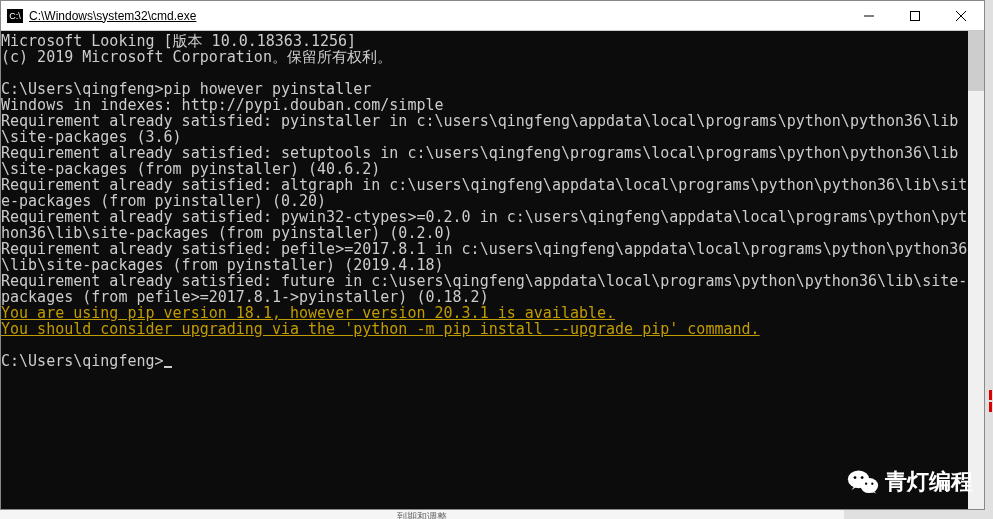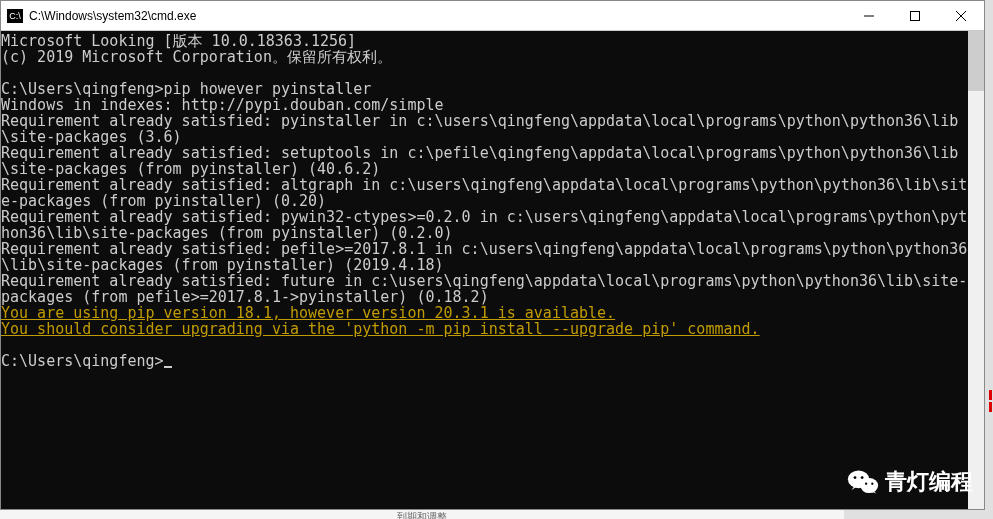--- a/index.html
+++ b/index.html
@@ -41,20 +41,21 @@
       align-items: center;
       justify-content: center;
       margin-right: 6px;
       font-family: sans-serif;
     }
     .titlebar-text {
       flex: 1;
       font-family: "Segoe UI", sans-serif;
       font-size: 12px;
       color: #000;
+      text-decoration: underline;
     }
     .titlebar-buttons {
       display: flex;
     }
     .titlebar-btn {
       width: 46px;
       height: 30px;
       display: flex;
       align-items: center;
       justify-content: center;
@@ -177,21 +178,21 @@
       </div>
     </div>
   </div>
   <div class="terminal-wrap">
     <div class="terminal"><span>Microsoft Looking [版本 10.0.18363.1256]</span>
 <span>(c) 2019 Microsoft Corporation。保留所有权利。</span>
 
 <span>C:\Users\qingfeng&gt;</span><span>pip however pyinstaller</span>
 <span>Windows in indexes: http://pypi.douban.com/simple</span>
 <span>Requirement already satisfied: pyinstaller in c:\users\qingfeng\appdata\local\programs\python\python36\lib\site-packages (3.6)</span>
-<span>Requirement already satisfied: setuptools in c:\pefile\qingfeng\appdata\local\programs\python\python36\lib\site-packages (from pyinstaller) (40.6.2)</span>
+<span>Requirement already satisfied: setuptools in c:\users\qingfeng\programs\local\programs\python\python36\lib\site-packages (from pyinstaller) (40.6.2)</span>
 <span>Requirement already satisfied: altgraph in c:\users\qingfeng\appdata\local\programs\python\python36\lib\site-packages (from pyinstaller) (0.20)</span>
 <span>Requirement already satisfied: pywin32-ctypes&gt;=0.2.0 in c:\users\qingfeng\appdata\local\programs\python\python36\lib\site-packages (from pyinstaller) (0.2.0)</span>
 <span>Requirement already satisfied: pefile&gt;=2017.8.1 in c:\users\qingfeng\appdata\local\programs\python\python36\lib\site-packages (from pyinstaller) (2019.4.18)</span>
 <span>Requirement already satisfied: future in c:\users\qingfeng\appdata\local\programs\python\python36\lib\site-packages (from pefile&gt;=2017.8.1-&gt;pyinstaller) (0.18.2)</span>
 <span class="yellow">You are using pip version 18.1, however version 20.3.1 is available.</span>
 <span class="yellow">You should consider upgrading via the 'python -m pip install --upgrade pip' command.</span>
 
 <span>C:\Users\qingfeng&gt;</span><span class="cursor"></span></div>
     <div class="scrollbar">
       <div class="scrollbar-thumb"></div>

